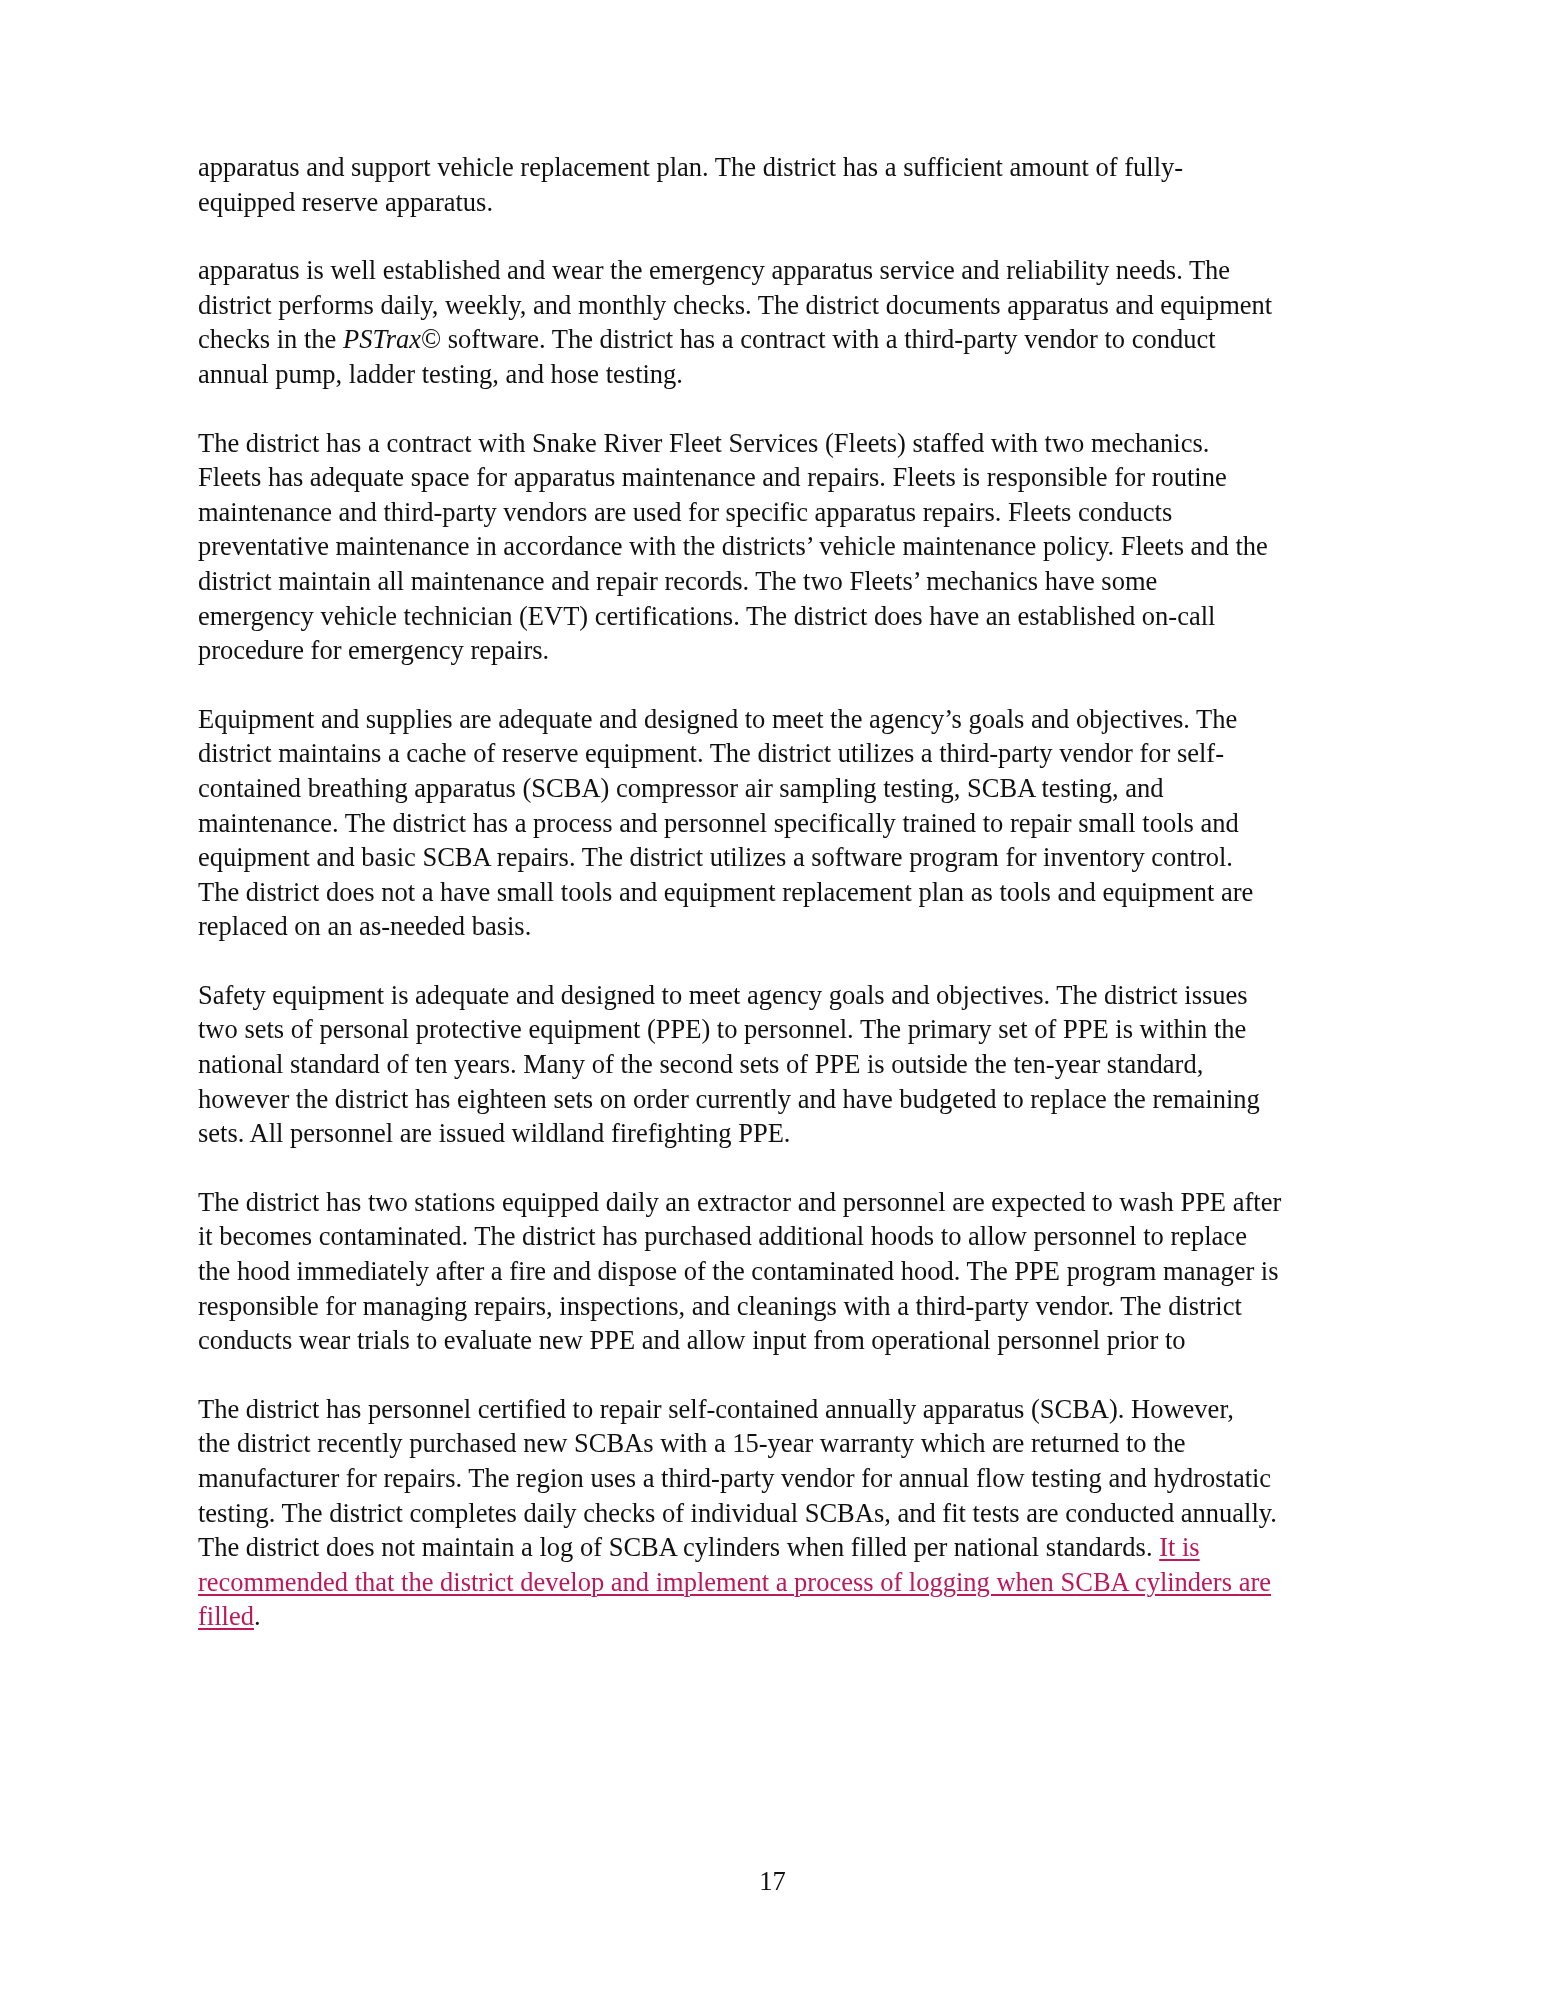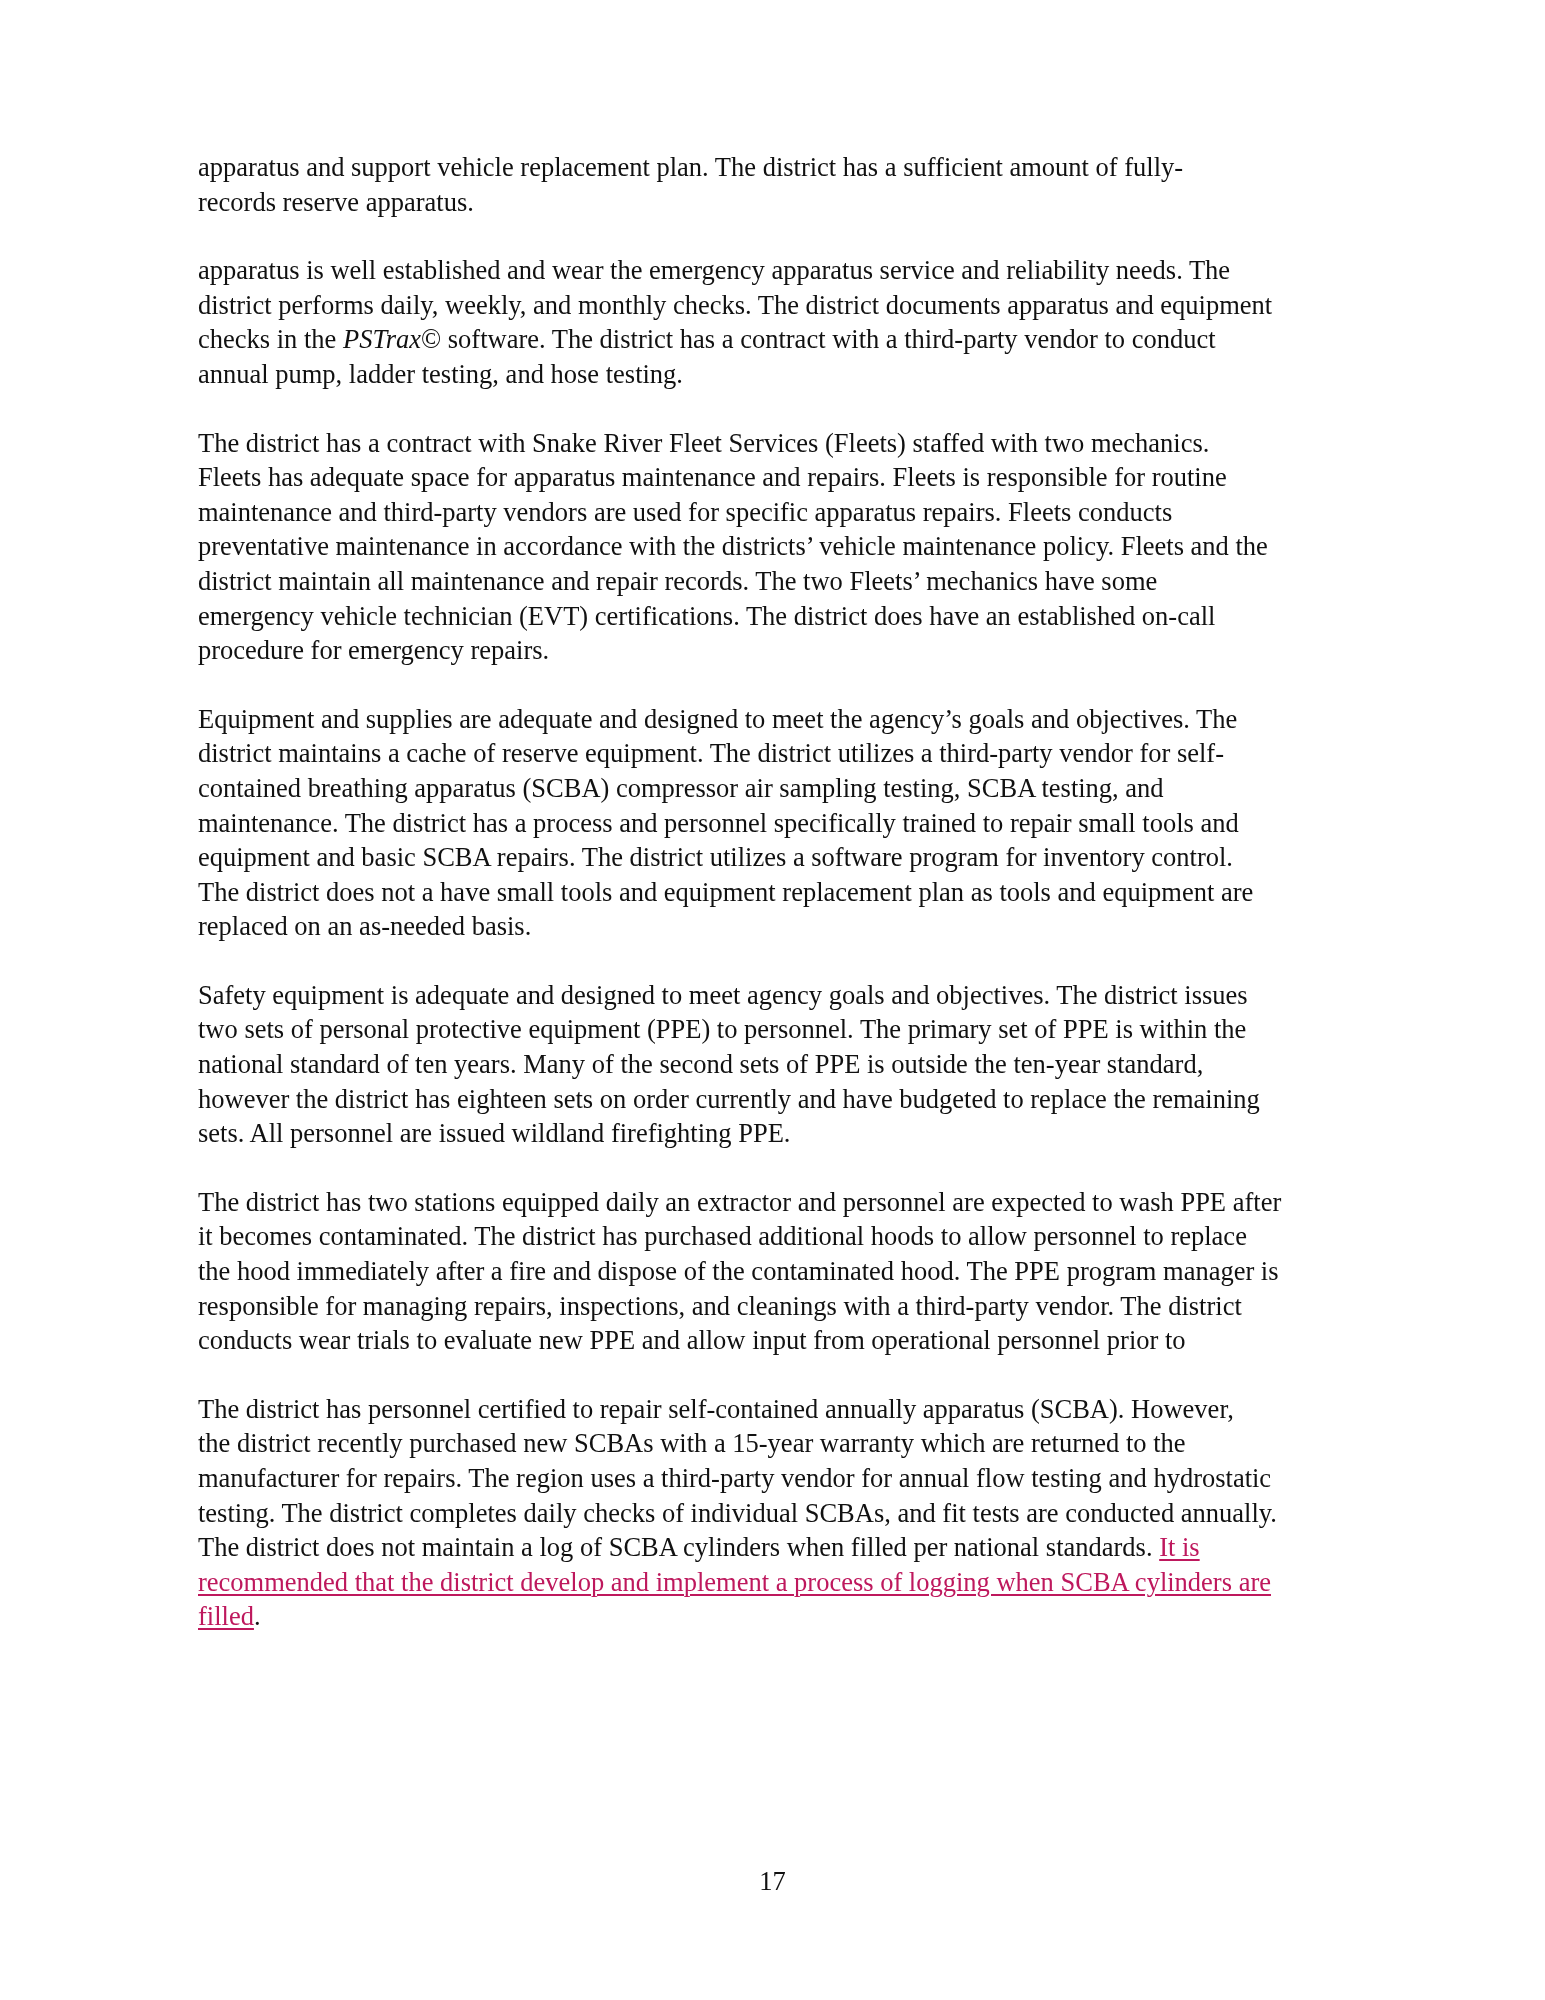--- a/index.html
+++ b/index.html
@@ -53,21 +53,21 @@
       color: #111111;
     }
   </style>
 </head>
 <body>
 
 <div class="page">
 
   <p class="para">
     <span class="line">apparatus and support vehicle replacement plan. The district has a sufficient amount of fully-</span>
-    <span class="line">records reserve apparatus.</span>
+    <span class="line">equipped reserve apparatus.</span>
   </p>
 
   <p class="para">
     <span class="line">apparatus is well established and wear the emergency apparatus service and reliability needs. The</span>
     <span class="line">district performs daily, weekly, and monthly checks. The district documents apparatus and equipment</span>
     <span class="line"><span>checks in the </span><span class="italic">PSTrax</span><span>© software. The district has a contract with a third-party vendor to conduct</span></span>
     <span class="line">annual pump, ladder testing, and hose testing.</span>
   </p>
 
   <p class="para">

